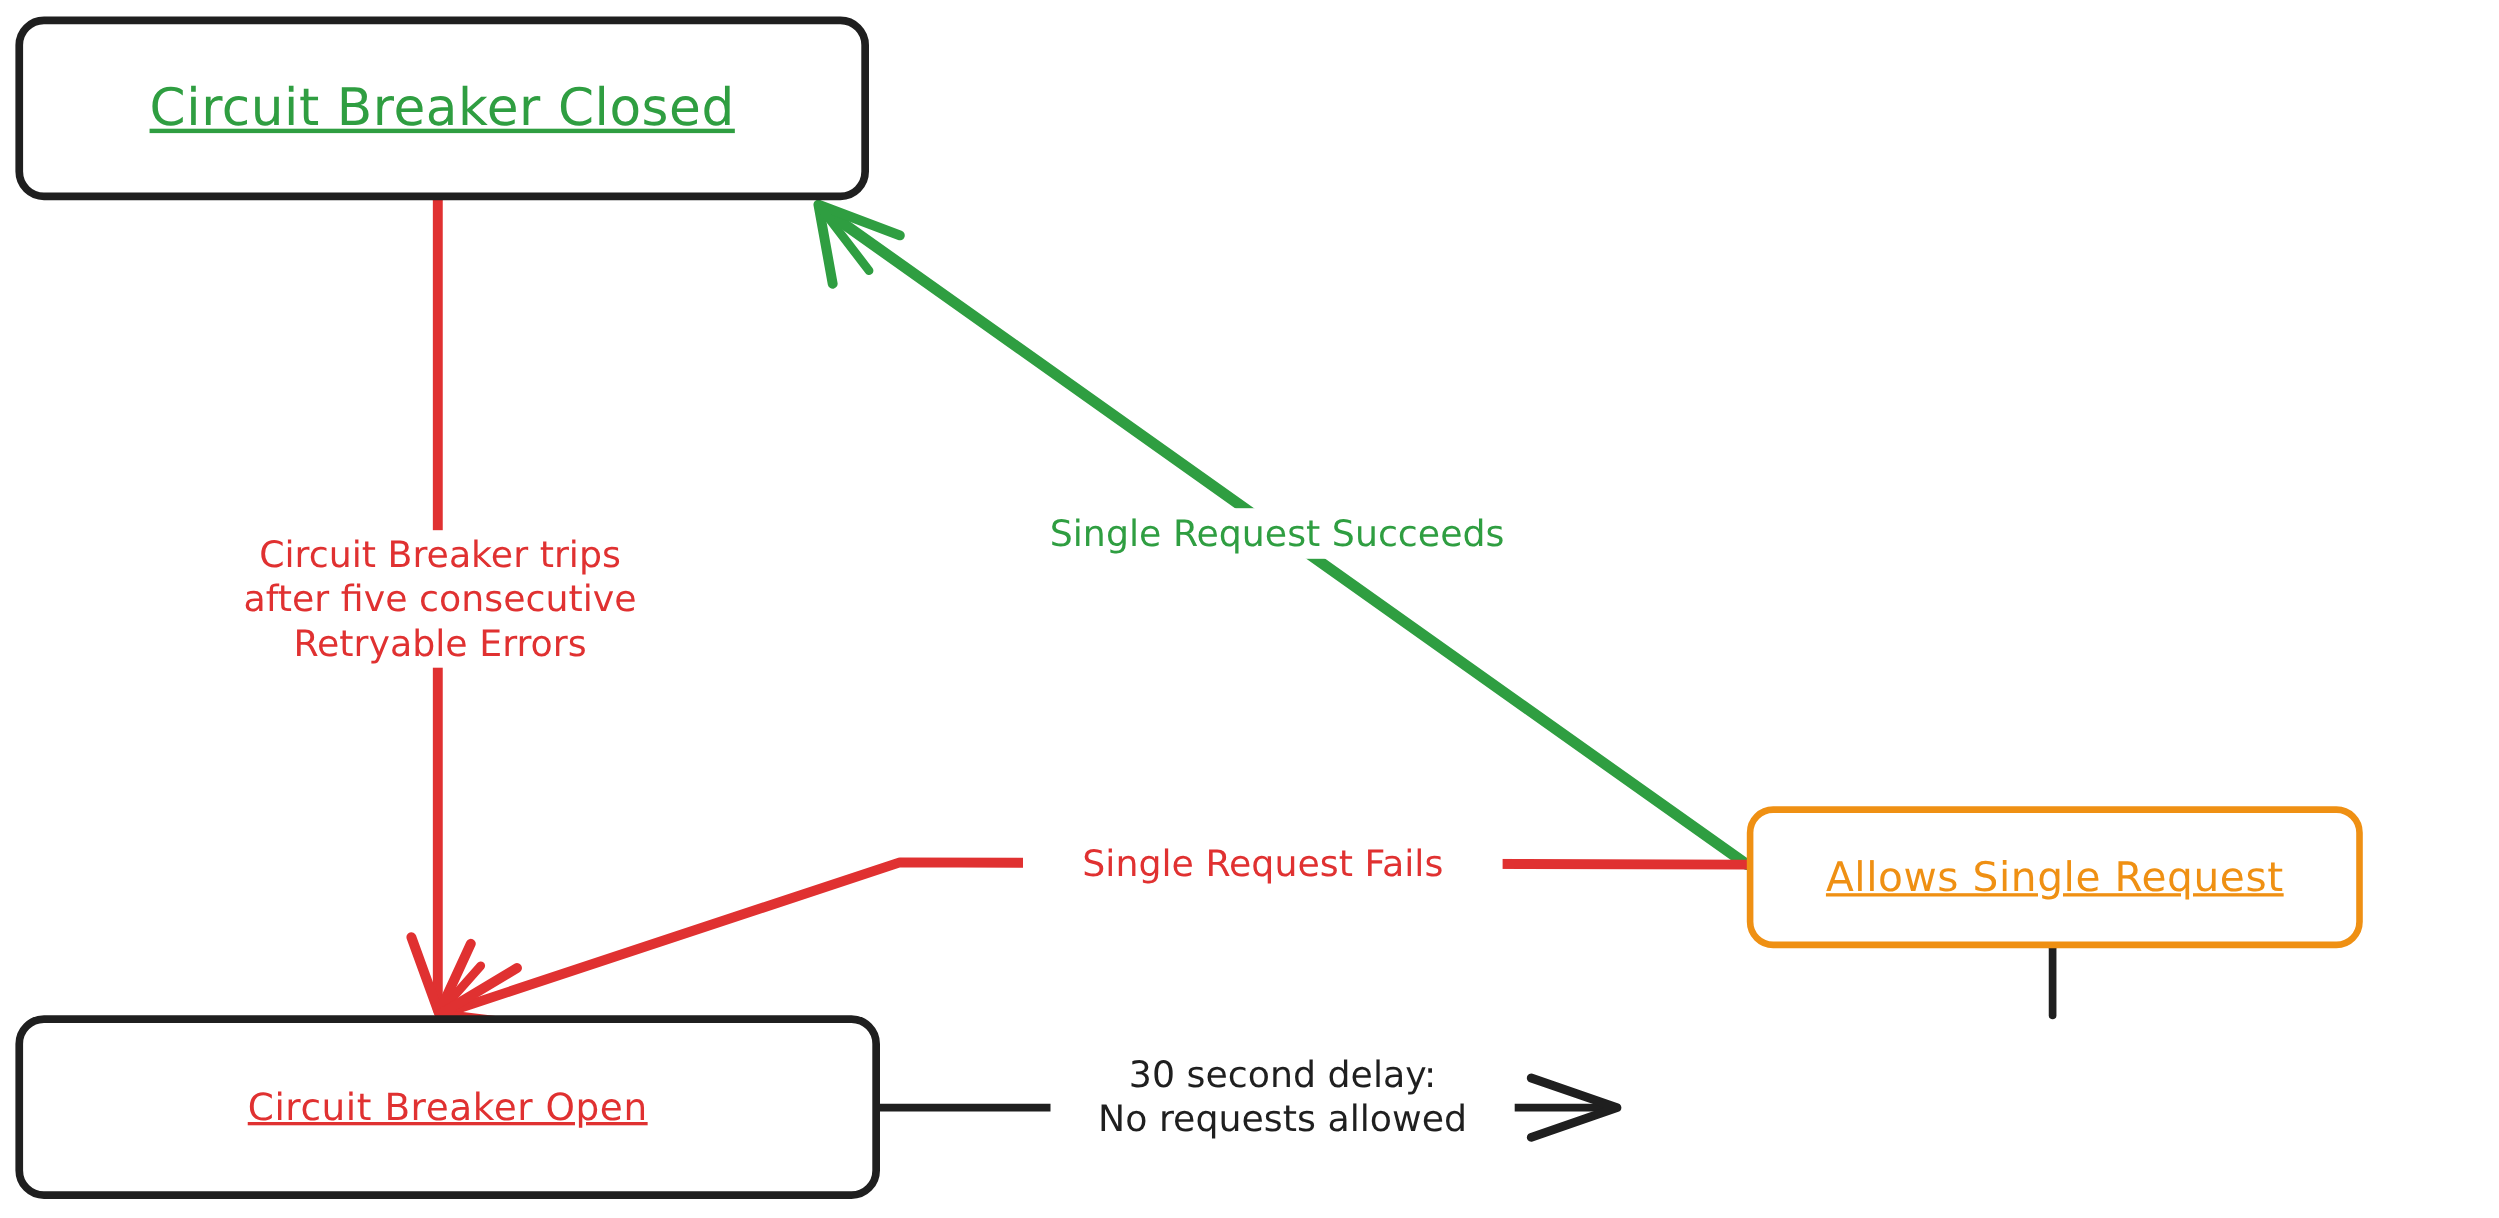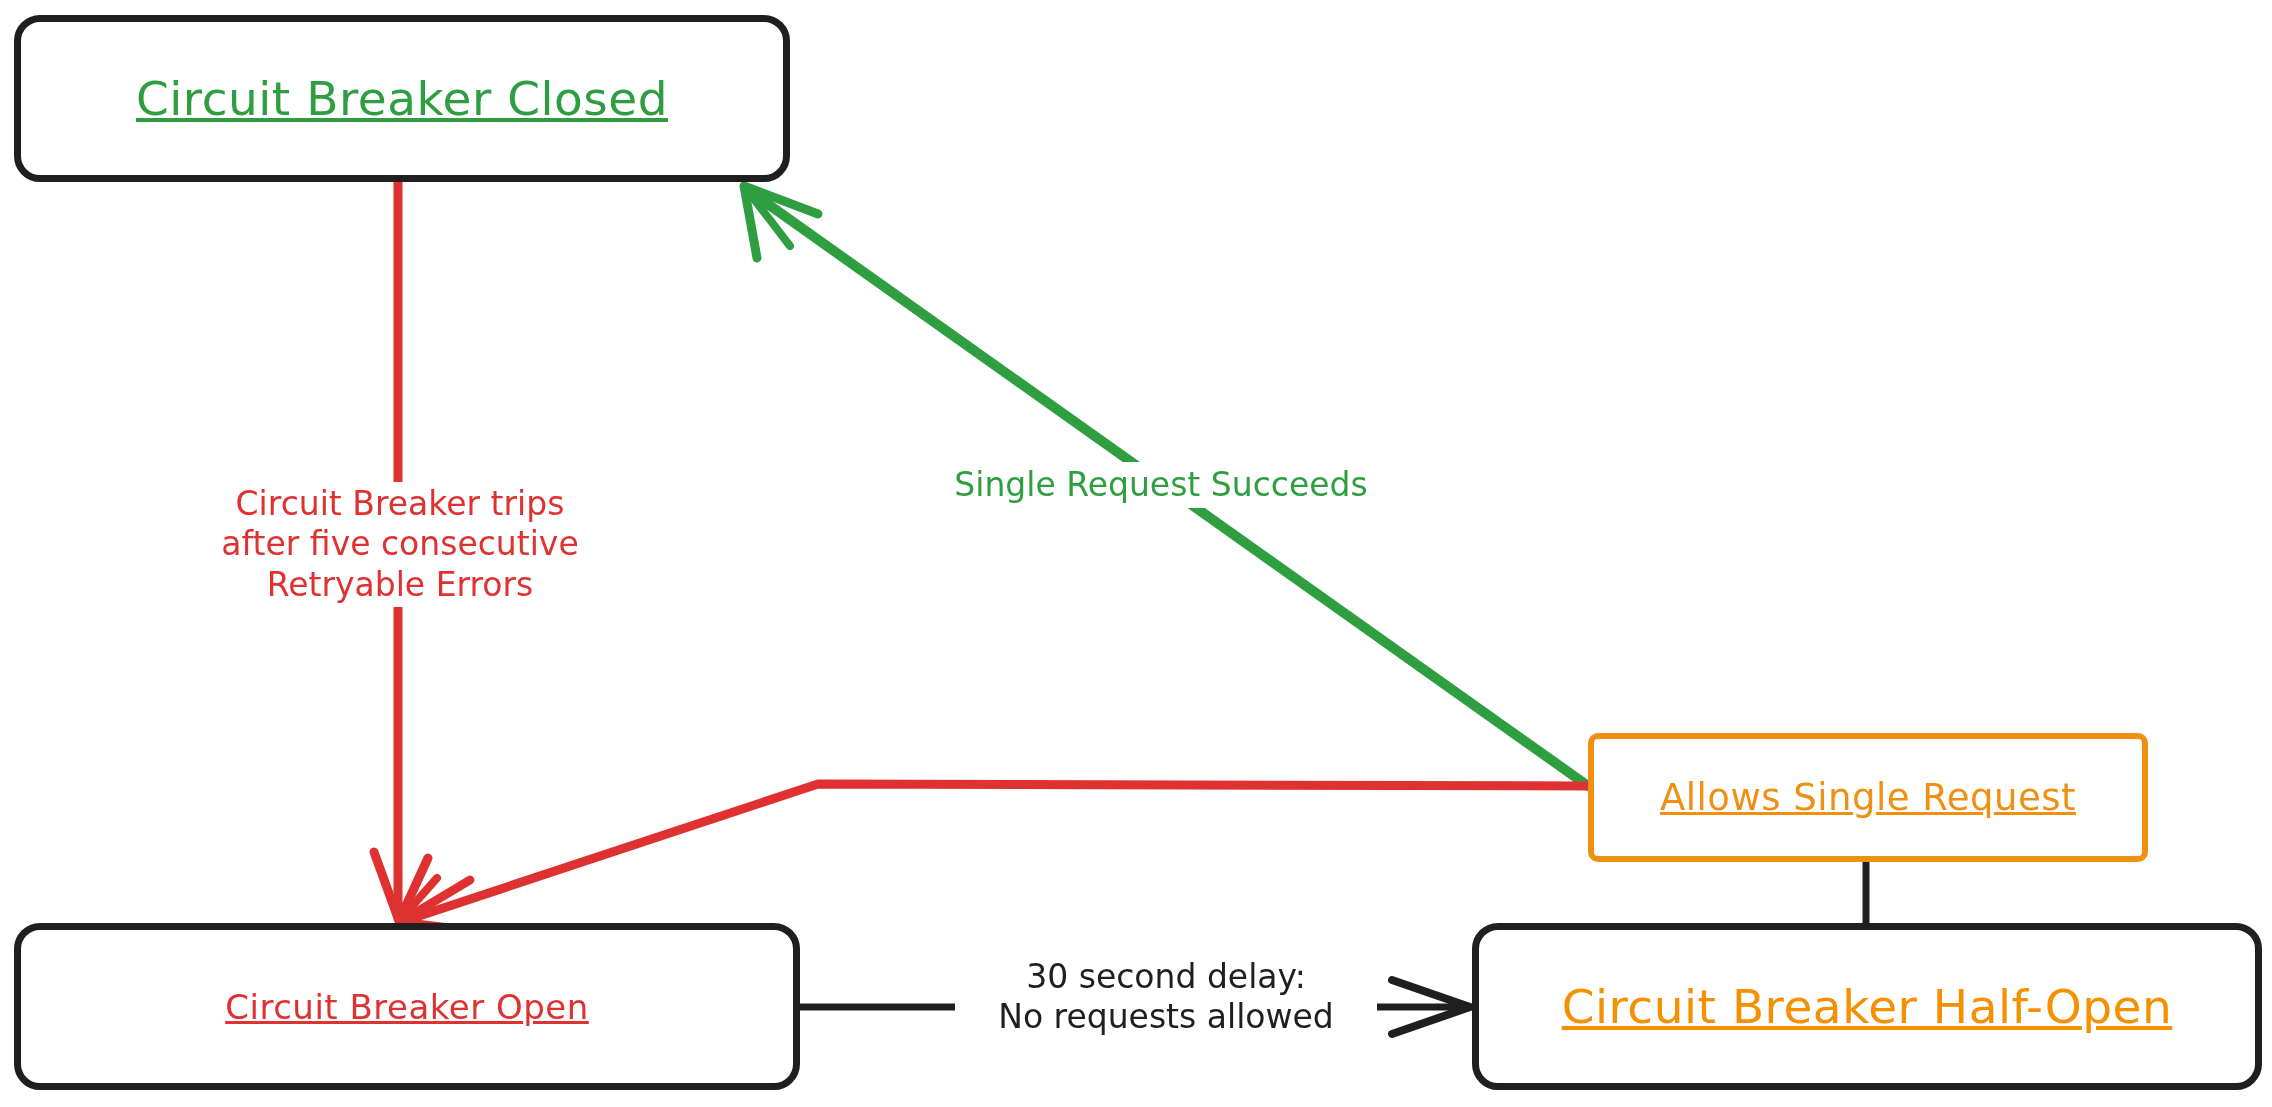--- a/index.html
+++ b/index.html
@@ -59,21 +59,21 @@
     left: 14px; top: 923px;
     width: 786px; height: 167px;
   }
   #node-open .node-label {
     color: #e03131;
     font-size: 34px;
   }
   #node-allows {
     left: 1588px; top: 733px;
     width: 560px; height: 129px;
-    border-radius: 10px;
+    border-radius: 24px;
   }
   #node-allows .node-label {
     color: #ef9013;
     font-size: 37px;
   }
   #node-halfopen {
     left: 1472px; top: 923px;
     width: 790px; height: 167px;
   }
   #node-halfopen .node-label {
@@ -153,27 +153,25 @@
   </div>
 
   <div class="node node-dark" id="node-open">
     <span class="node-label">Circuit Breaker Open</span>
   </div>
 
   <div class="node node-orange" id="node-allows">
     <span class="node-label">Allows Single Request</span>
   </div>
 
-  <div class="node node-dark" id="node-halfopen">
-    <span class="node-label">Circuit Breaker Half-Open</span>
-  </div>
 
   <div class="edge-label lbl-green" id="label-succeeds">Single Request Succeeds</div>
 
   <div class="edge-label lbl-red" id="label-trips">Circuit Breaker trips
 after five consecutive
 Retryable Errors</div>
 
+  <div class="edge-label lbl-red" id="label-fails">Single Request Fails</div>
 
   <div class="edge-label lbl-black" id="label-delay">30 second delay:
 No requests allowed</div>
 
 </div>
 
 </body></html>

